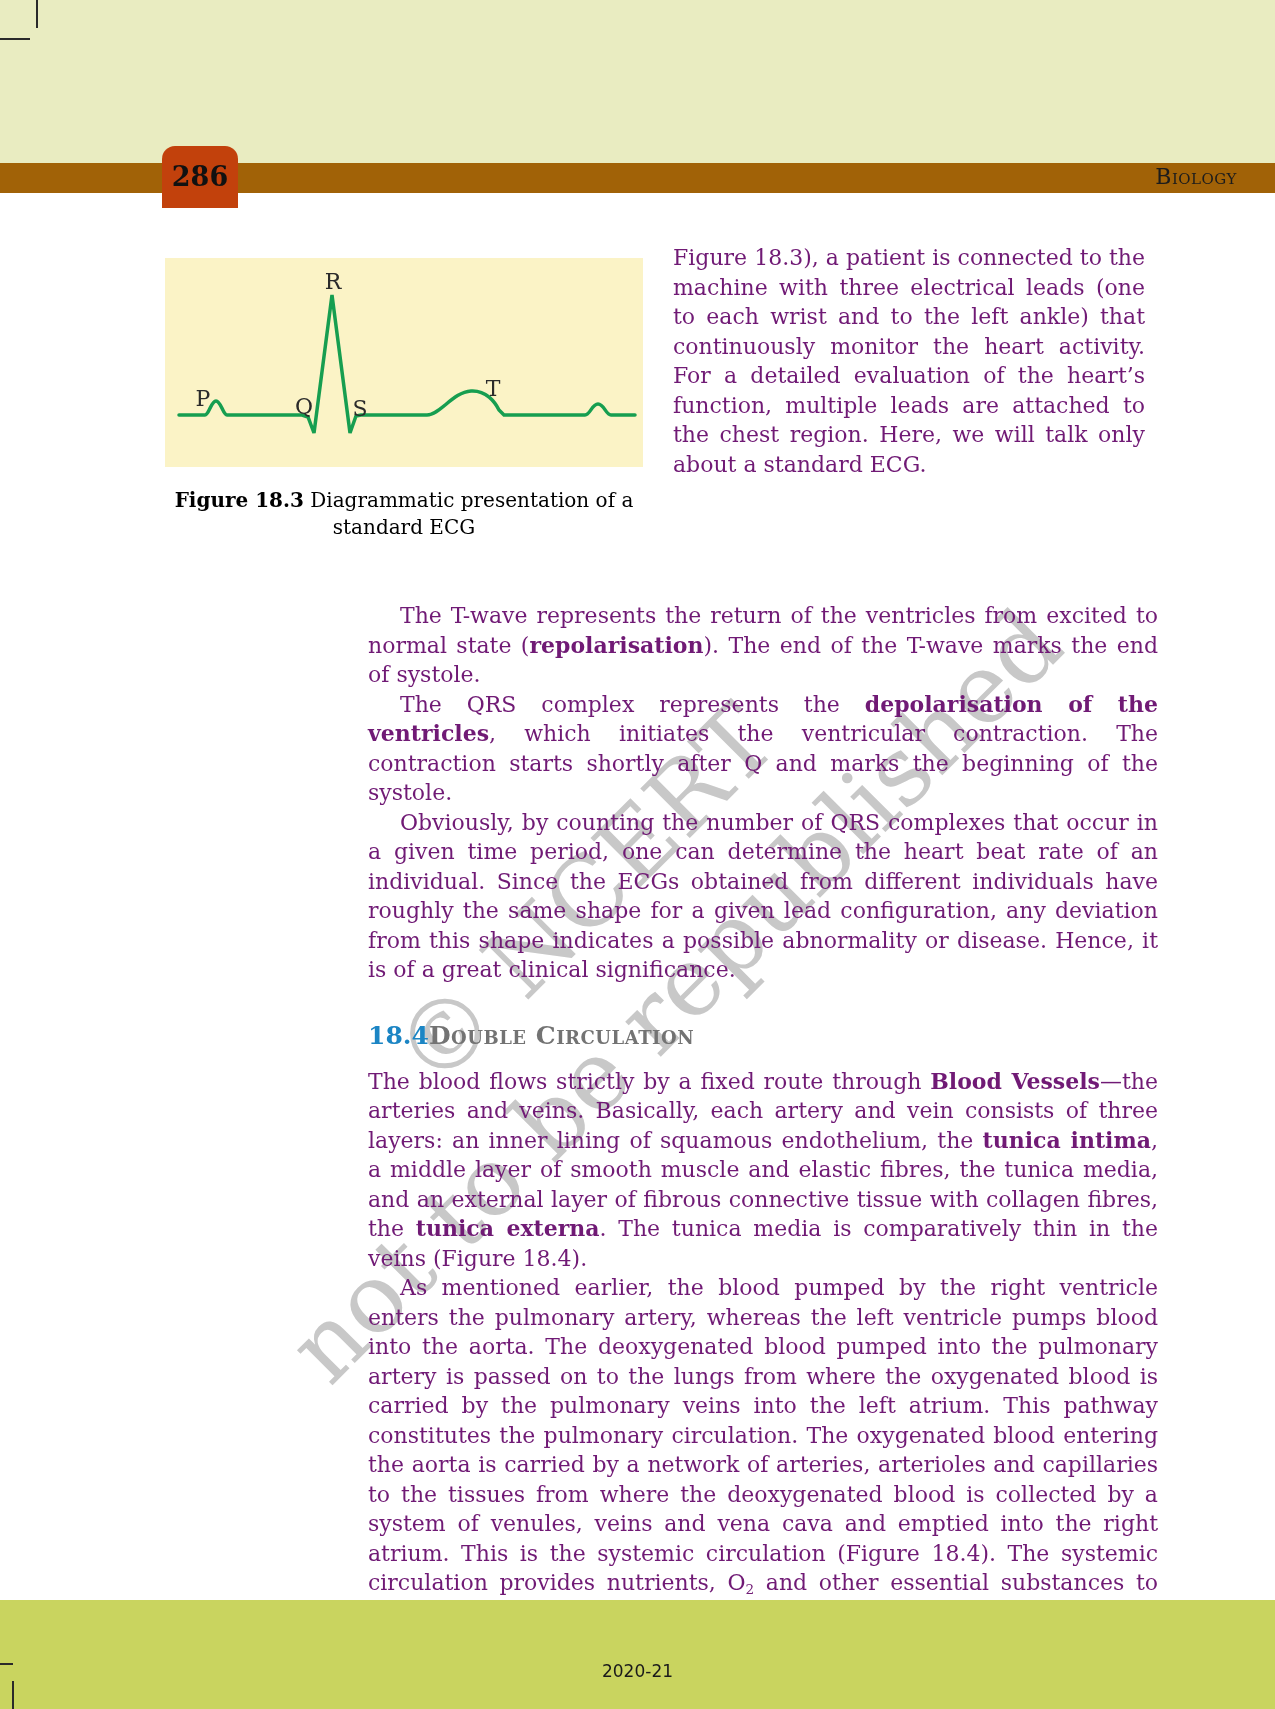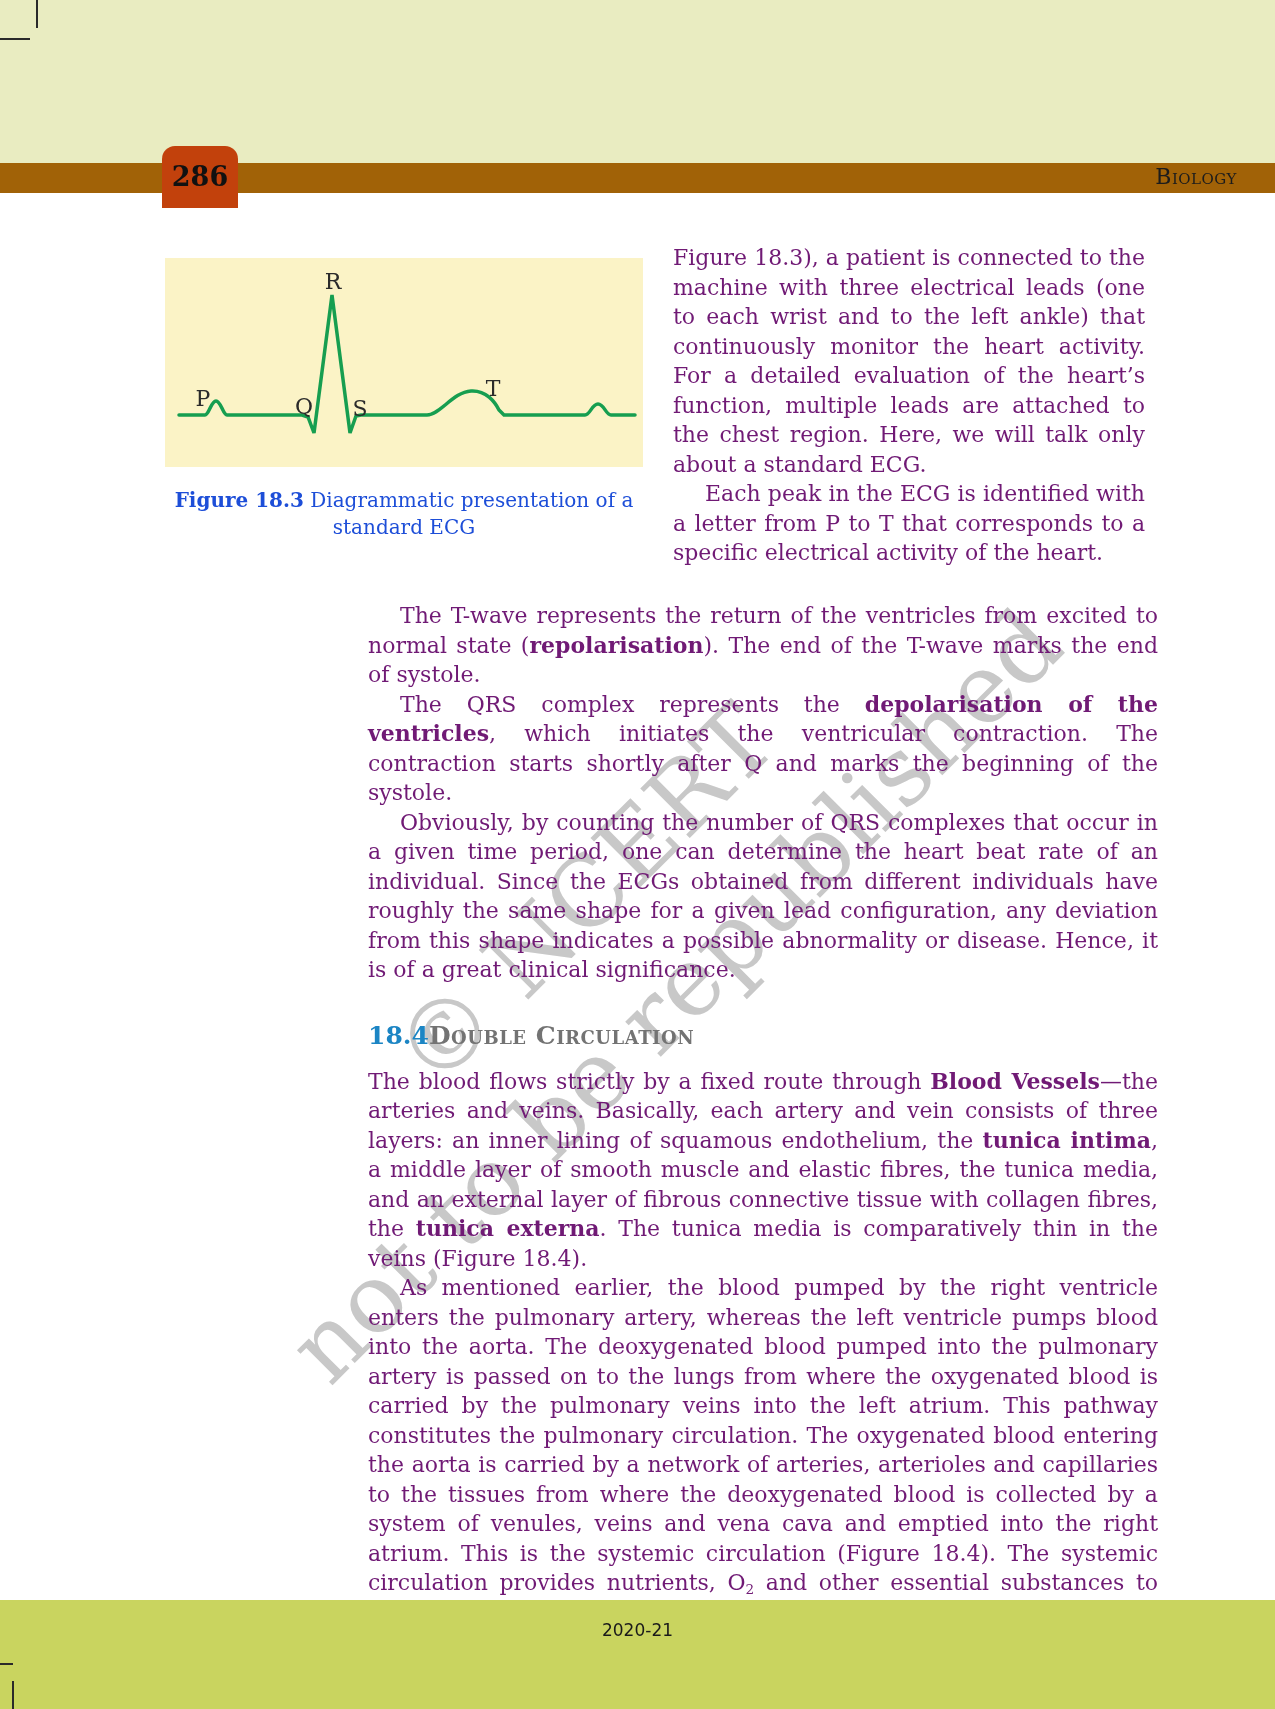--- a/index.html
+++ b/index.html
@@ -17,41 +17,41 @@
   .page-tab {
     position:absolute; left:162px; top:146px; width:76px; height:62px;
     background:#c2410c; border-radius:13px 13px 0 0; text-align:center; z-index:2;
   }
   .page-tab span { font-weight:bold; font-size:27px; line-height:62px; color:#111111; }
   .bottom-band {
     position:absolute; left:0; top:1600px; width:100%; height:109px;
     z-index:3; text-align:center;
   }
   .footer-text {
-    display:inline-block; margin-top:20px;
+    display:inline-block; margin-top:61px;
     font-family:"DejaVu Sans", sans-serif; font-size:17px; color:#1a1a1a;
   }
   
   .cm { position:absolute; background:#2a2a2a; z-index:4; }
   .cm-tl-v { left:36px; top:0;      width:2px;  height:28px; }
   .cm-tl-h { left:0;    top:38px;   width:30px; height:2px;  }
   .cm-bl-h { left:0;    top:1663px; width:13px; height:2px;  }
   .cm-bl-v { left:12px; top:1681px; width:2px;  height:28px; }
   
   .watermark {
     position:absolute; white-space:nowrap; text-align:center;
     transform:rotate(-45deg); z-index:0; font-family:"DejaVu Serif", serif;
   }
   .wm1 { left:285px; top:840px; width:600px;  font-size:96px;  }
   .wm2 { left:55px;  top:940px; width:1240px; font-size:96px;  }
   
   .ecg-figure { position:absolute; left:165px; top:258px; width:478px; margin:0; z-index:1; }
   .ecg-box svg { display:block; }
   .ecg-label { font-size:22px; fill:#2b2b2b; font-family:"DejaVu Serif", serif; }
-  figcaption { margin-top:20px; font-size:20px; line-height:27px; text-align:center; color:#1d4ed8; }
+  figcaption { margin-top:20px; font-size:20px; line-height:27px; text-align:center; color:#000000; }
   figcaption .cap-line, figcaption .cap-line2 { display:block; }
   
   .right-col { position:absolute; left:673px; top:243px; width:472px; z-index:1; }
   .main-col  { position:absolute; left:368px; top:601px; width:790px; z-index:1; }
   .para { margin:0; font-size:22px; line-height:29.5px; text-align:justify; color:#701a75; }
   .para.indent { text-indent:32px; }
   .para b { font-weight:bold; }
   sub { font-size:0.62em; line-height:0; vertical-align:-0.3em; }
   .heading {
     display:flex; align-items:baseline;
@@ -92,21 +92,20 @@
       </svg>
     </div>
     <figcaption>
       <span class="cap-line"><b>Figure 18.3</b><span> Diagrammatic presentation of a</span></span>
       <span class="cap-line2">standard ECG</span>
     </figcaption>
   </figure>
 
   <div class="right-col">
       <p class="para">Figure 18.3), a patient is connected to the machine with three electrical leads (one to each wrist and to the left ankle) that continuously monitor the heart activity. For a detailed evaluation of the heart’s function, multiple leads are attached to the chest region. Here, we will talk only about a standard ECG.</p>
-      <p class="para indent">Each peak in the ECG is identified with a letter from P to T that corresponds to a specific electrical activity of the heart.</p>
     </div>
 
   <div class="main-col">
     <div>
         <p class="para indent">The T-wave represents the return of the ventricles from excited to normal state (<b>repolarisation</b>). The end of the T-wave marks the end of systole.</p>
         <p class="para indent">The QRS complex represents the <b>depolarisation of the ventricles</b>, which initiates the ventricular contraction. The contraction starts shortly after Q and marks the beginning of the systole.</p>
         <p class="para indent">Obviously, by counting the number of QRS complexes that occur in a given time period, one can determine the heart beat rate of an individual. Since the ECGs obtained from different individuals have roughly the same shape for a given lead configuration, any deviation from this shape indicates a possible abnormality or disease. Hence, it is of a great clinical significance.</p>
       </div>
     <h2 class="heading">
       <span class="h-num" style="color: rgb(27, 133, 196);">18.4</span>

